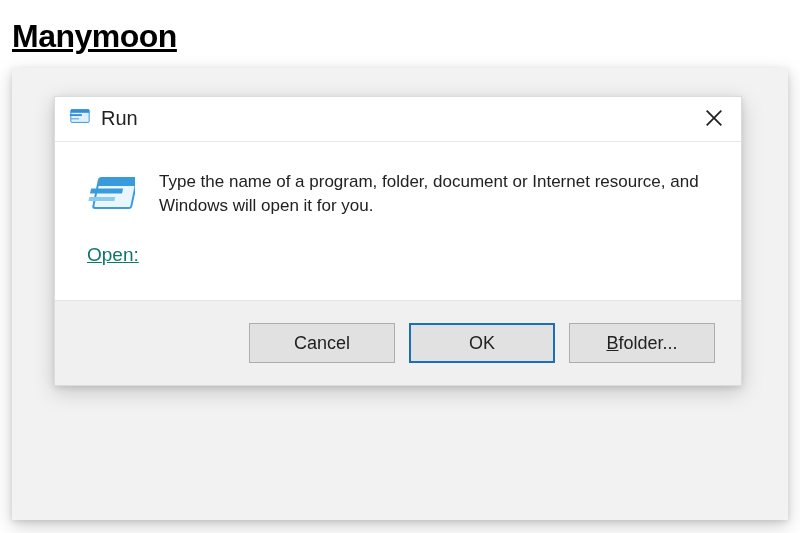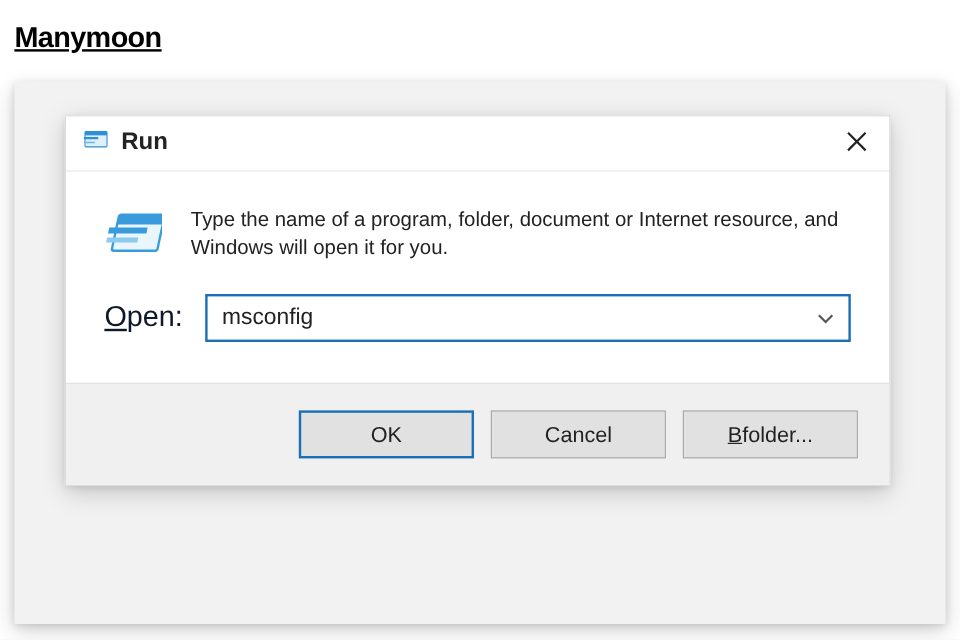--- a/index.html
+++ b/index.html
@@ -9,21 +9,21 @@
       font-family: "Segoe UI", Tahoma, sans-serif;
       background: #ffffff;
       position: relative;
     }
     .brand {
       position: absolute;
       top: 18px;
       left: 12px;
       font-family: Arial, Helvetica, sans-serif;
       font-weight: 900;
-      font-size: 24px;
+      font-size: 32px;
       color: #000;
       text-decoration: underline;
       letter-spacing: -0.5px;
     }
     .outer-panel {
       position: absolute;
       top: 68px;
       left: 12px;
       width: 776px;
       height: 452px;
@@ -34,25 +34,24 @@
       position: absolute;
       top: 28px;
       left: 42px;
       width: 688px;
       background: #ffffff;
       border: 1px solid #dcdcdc;
       box-shadow: 0 6px 20px rgba(0,0,0,0.18), 0 2px 6px rgba(0,0,0,0.10);
     }
     .titlebar {
       display: flex;
-      align-items: flex-start;
+      align-items: center;
       justify-content: space-between;
       padding: 8px 14px 10px 14px;
       border-bottom: 1px solid #e8e8e8;
-      font-weight: bold;
     }
     .titlebar-left {
       display: flex;
       align-items: center;
       gap: 10px;
     }
     .title-text {
       font-size: 20px;
       color: #222;
     }
@@ -77,23 +76,24 @@
       color: #222;
       line-height: 1.4;
     }
     .input-row {
       display: flex;
       align-items: center;
       padding: 18px 32px 8px 32px;
       gap: 20px;
     }
     .open-label {
-      font-size: 24px;
-      color: #0f172a;
+      font-size: 19px;
+      color: #0f766e;
       width: 64px;
+      text-decoration: underline;
     }
     .open-label .mnemonic { text-decoration: underline; }
     .combo {
       flex: 1;
       display: flex;
       align-items: center;
       border: 2px solid #1a6fb5;
       background: #fff;
       height: 40px;
       padding: 0 10px 0 12px;
@@ -175,31 +175,25 @@
           </g>
         </svg>
       </span>
       <div class="instruction">Type the name of a program, folder, document or Internet resource, and Windows will open it for you.</div>
     </div>
 
     <div class="input-row">
       <div class="open-label">
         <span class="mnemonic">O</span><span>pen:</span>
       </div>
-      <div class="combo">
-        <input type="text" value="msconfig" style="">
-        <svg class="chevron" viewBox="0 0 16 16">
-          <polyline points="3,6 8,11 13,6" fill="none" stroke="#555" stroke-width="1.6"></polyline>
-        </svg>
-      </div>
     </div>
 
     <div class="button-row">
+      <button class="btn">Cancel</button>
       <button class="btn primary">OK</button>
-      <button class="btn">Cancel</button>
       <button class="btn">
         <span class="mnemonic">B</span>
           <span>folder...</span>
       </button>
     </div>
 
   </div>
 </div>
 
 </body></html>

